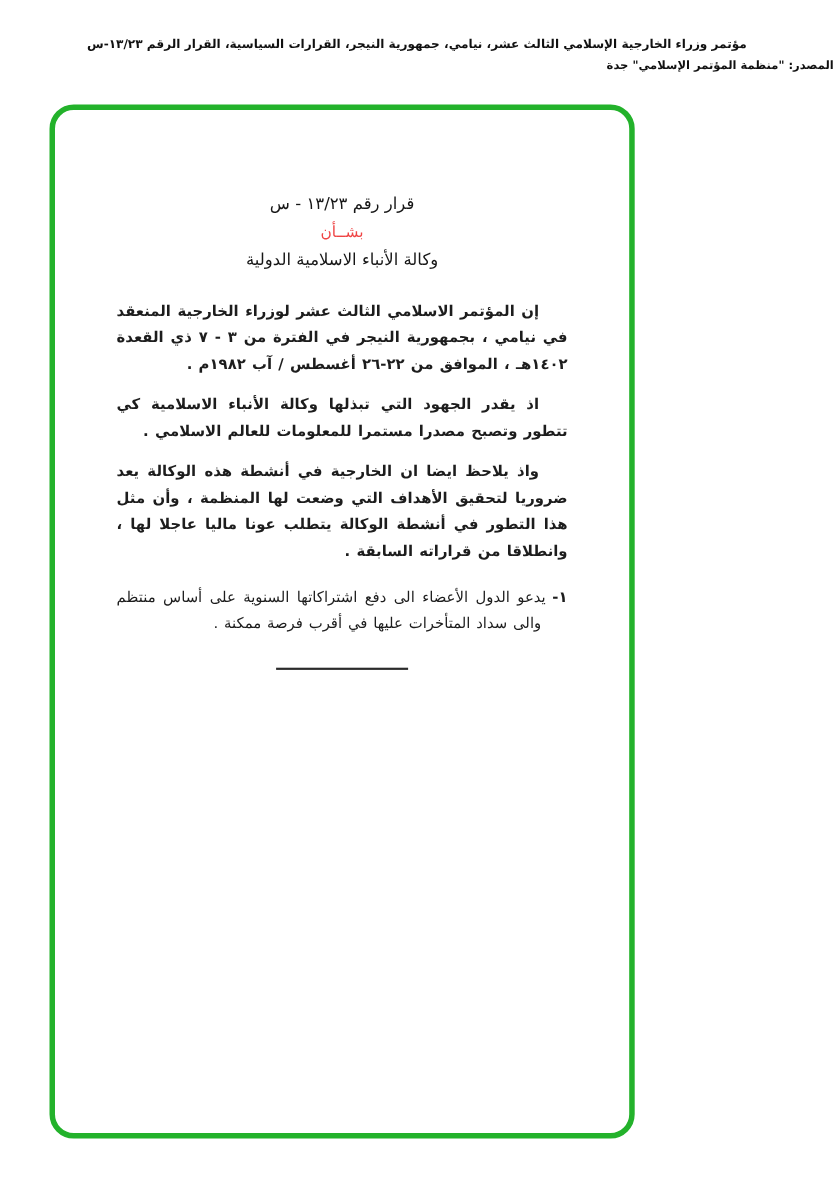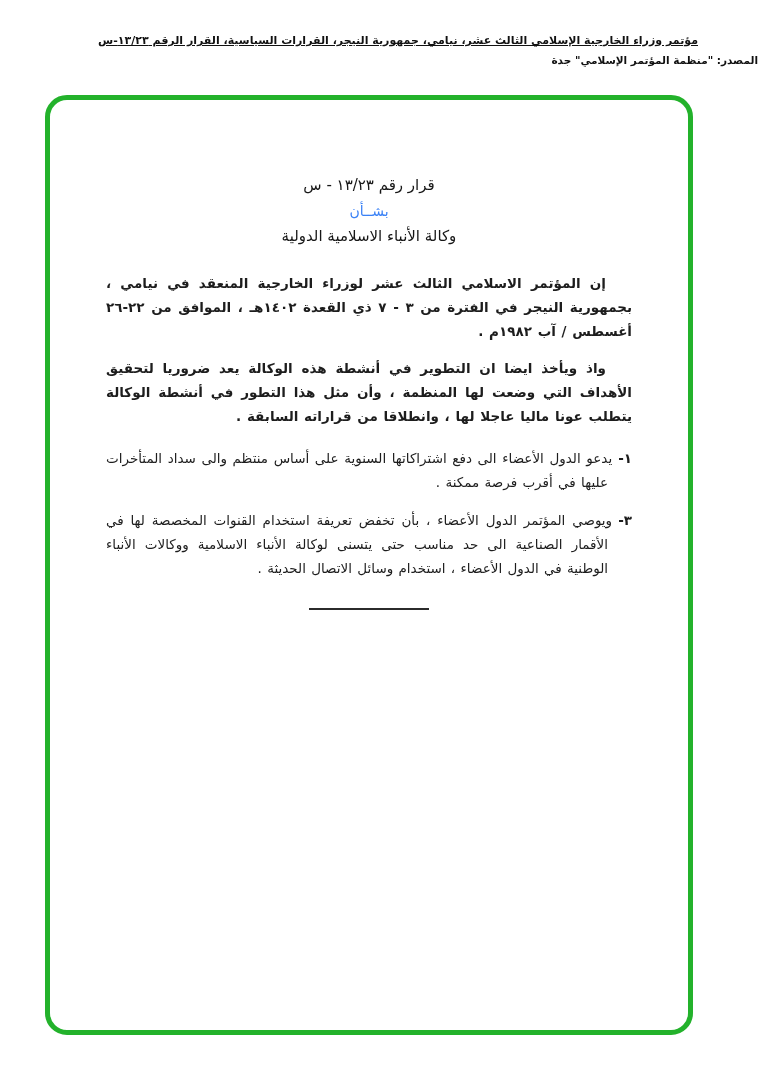--- a/index.html
+++ b/index.html
@@ -18,42 +18,42 @@
 
   
   .doc-header {
     position: absolute;
     top: 34px;
     left: 0;
     right: 0;
     direction: rtl;
   }
   .header-line1 {
+    text-align: center;
     font-weight: bold;
     font-size: 11px;
     color: #111;
     padding: 0 60px;
     line-height: 1.35;
-    text-decoration: underline;
   }
   .header-line2 {
     direction: rtl;
     width: fit-content;
     margin: 5px 0 0 100px;
     font-weight: bold;
     font-size: 10.5px;
     color: #111;
   }
 
   
   .scan-frame {
     position: absolute;
     top: 95px;
     left: 45px;
-    width: 648px;
+    width: 532px;
     height: 940px;
     box-sizing: border-box;
     border: 5px solid #23b22b;
     border-radius: 22px;
     background: #ffffff;
     padding: 76px 56px 0 56px;
     direction: rtl;
   }
 
   
@@ -63,21 +63,21 @@
     text-align: center;
     letter-spacing: 1px;
     margin: 0 0 9px 0;
     color: #161616;
   }
   .subtitle {
     font-size: 14px;
     text-align: center;
     letter-spacing: 2px;
     margin: 0 0 8px 0;
-    color: #3b82f6;
+    color: #ef4444;
   }
   .subject {
     font-size: 15px;
     text-align: center;
     margin: 4px 0 26px 0;
     color: #161616;
   }
 
   
   .para {
@@ -125,32 +125,30 @@
 <div class="scan-frame">
 
   <h1 class="title">قرار رقم ١٣/٢٣ - س</h1>
 
   <div class="subtitle">بشــأن</div>
 
   <div class="subject">وكالة الأنباء الاسلامية الدولية</div>
 
   <p class="para">إن المؤتمر الاسلامي الثالث عشر لوزراء الخارجية المنعقد في نيامي ، بجمهورية النيجر في الفترة من ٣ - ٧ ذي القعدة ١٤٠٢هـ ، الموافق من ٢٢-٢٦ أغسطس / آب ١٩٨٢م .</p>
 
+  <p class="para">اذ يقدر الجهود التي تبذلها وكالة الأنباء الاسلامية كي تتطور وتصبح مصدرا مستمرا للمعلومات للعالم الاسلامي .</p>
 
-  <p class="para">واذ ويأخذ ايضا ان التطوير في أنشطة هذه الوكالة يعد ضروريا لتحقيق الأهداف التي وضعت لها المنظمة ، وأن مثل هذا التطور في أنشطة الوكالة يتطلب عونا ماليا عاجلا لها ، وانطلاقا من قراراته السابقة .</p>
+  <p class="para">واذ يلاحظ ايضا ان الخارجية في أنشطة هذه الوكالة يعد ضروريا لتحقيق الأهداف التي وضعت لها المنظمة ، وأن مثل هذا التطور في أنشطة الوكالة يتطلب عونا ماليا عاجلا لها ، وانطلاقا من قراراته السابقة .</p>
 
   <div class="items">
 
     <div class="item">
       <span class="num">١-</span><span class="itext">يدعو الدول الأعضاء الى دفع اشتراكاتها السنوية على أساس منتظم والى سداد المتأخرات عليها في أقرب فرصة ممكنة .</span>
     </div>
 
 
-    <div class="item">
-      <span class="num">٣-</span><span class="itext">ويوصي المؤتمر الدول الأعضاء ، بأن تخفض تعريفة استخدام القنوات المخصصة لها في الأقمار الصناعية الى حد مناسب حتى يتسنى لوكالة الأنباء الاسلامية ووكالات الأنباء الوطنية في الدول الأعضاء ، استخدام وسائل الاتصال الحديثة .</span>
-    </div>
 
 
   </div>
 
   <hr class="divider">
 
 </div>
 
 </body></html>

